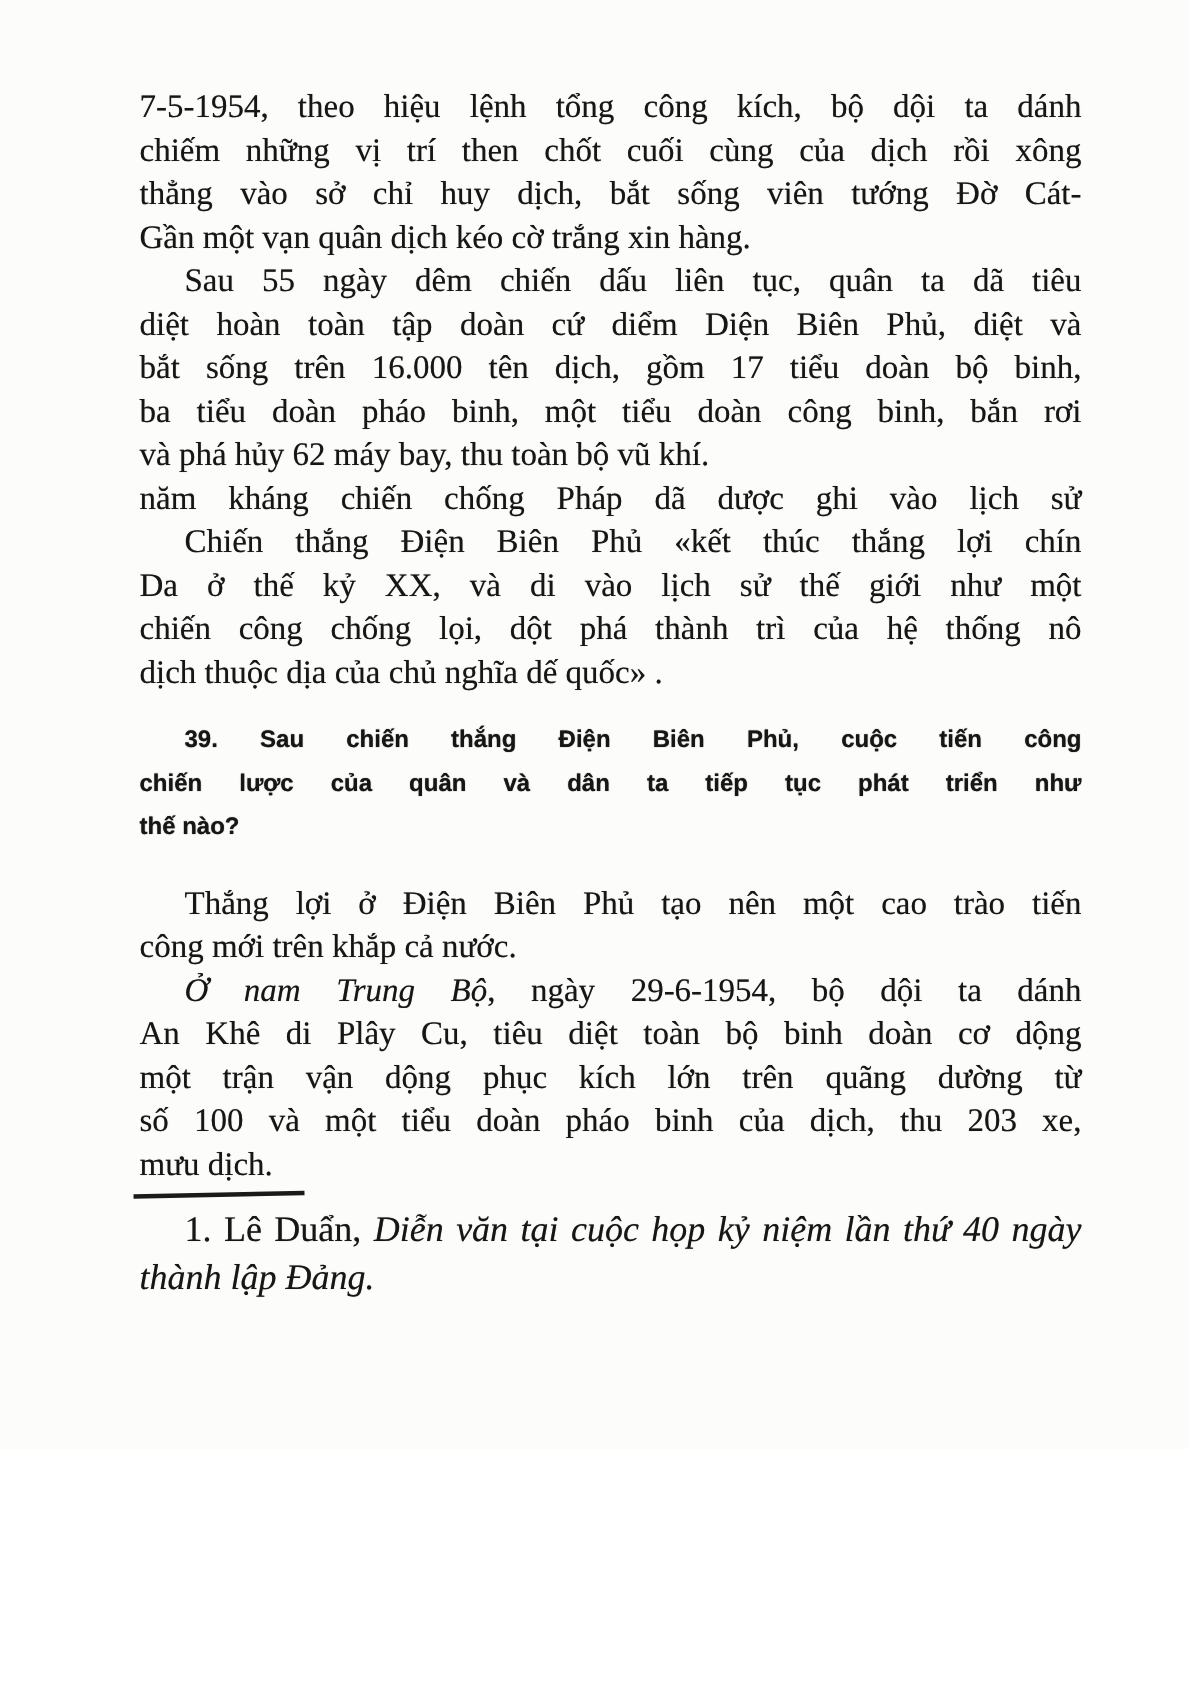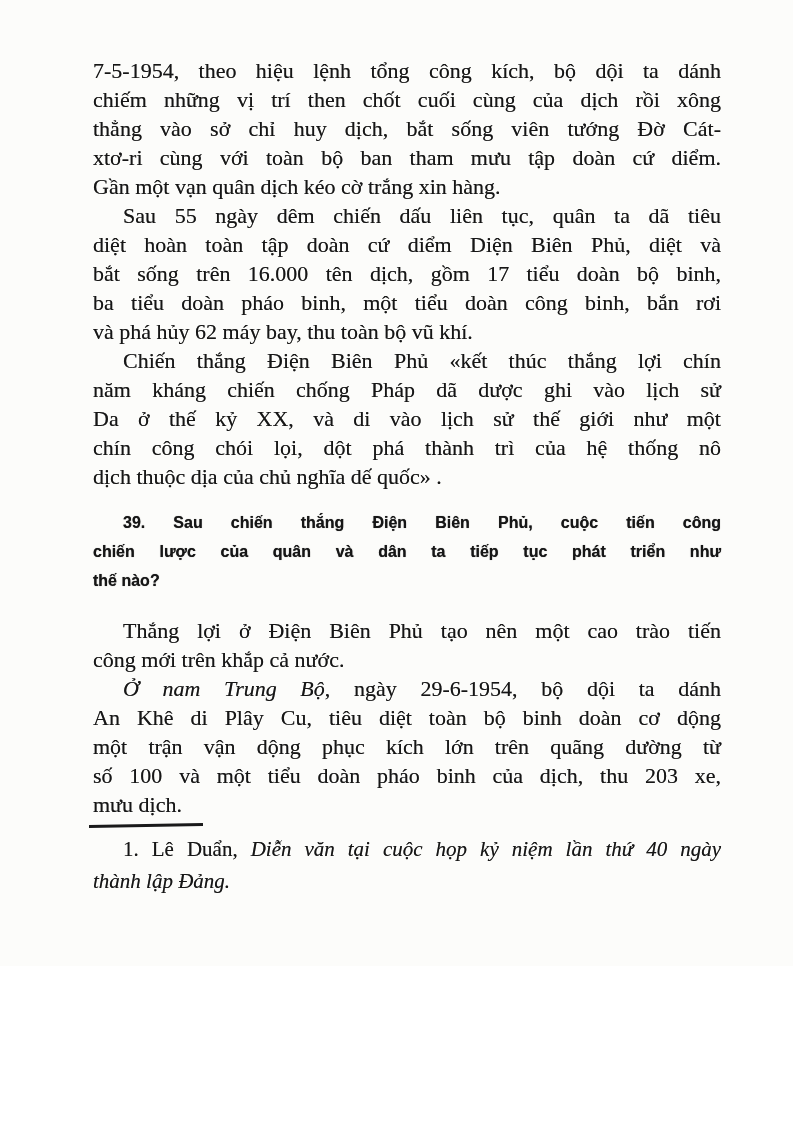--- a/index.html
+++ b/index.html
@@ -29,21 +29,21 @@
   .line.indent { padding-left: 30px; }
   .block.heading {
     font-family: "Liberation Sans", "DejaVu Sans", sans-serif;
     font-weight: bold;
     font-size: 16px;
     line-height: 29px;
     margin: 17px 0 21px 0;
     text-shadow: 0 0 0.7px rgba(10,10,10,0.75);
   }
   .block.footnote {
-    font-size: 21px;
+    font-size: 24px;
     line-height: 32px;
   }
   .footnote-rule {
     width: 114px;
     height: 0;
     border-top: 3px solid #1a1a1a;
     margin: 5px 0 6px -4px;
     transform: rotate(-1.1deg);
   }
   .it { font-style: italic; }
@@ -58,35 +58,34 @@
 </style>
 </head>
 <body>
 
 <div class="page" style="background: rgb(252, 252, 250); color: rgb(22, 22, 22);">
   <div class="text-block">
       <div class="block para">
         <div class="line"><span>7-5-1954, theo hiệu lệnh tổng công kích, bộ dội ta dánh</span></div>
         <div class="line"><span>chiếm những vị trí then chốt cuối cùng của dịch rồi xông</span></div>
         <div class="line"><span>thẳng vào sở chỉ huy dịch, bắt sống viên tướng Đờ Cát-</span></div>
-        <div class="line"><span>xtơ-ri cùng với toàn bộ ban tham mưu tập doàn cứ diểm.</span></div>
         <div class="line last"><span>Gần một vạn quân dịch kéo cờ trắng xin hàng.</span></div>
       </div>
       <div class="block para">
         <div class="line indent"><span>Sau 55 ngày dêm chiến dấu liên tục, quân ta dã tiêu</span></div>
         <div class="line"><span>diệt hoàn toàn tập doàn cứ diểm Diện Biên Phủ, diệt và</span></div>
         <div class="line"><span>bắt sống trên 16.000 tên dịch, gồm 17 tiểu doàn bộ binh,</span></div>
         <div class="line"><span>ba tiểu doàn pháo binh, một tiểu doàn công binh, bắn rơi</span></div>
         <div class="line last"><span>và phá hủy 62 máy bay, thu toàn bộ vũ khí.</span></div>
       </div>
       <div class="block para">
+        <div class="line"><span>năm kháng chiến chống Pháp dã dược ghi vào lịch sử</span></div>
         <div class="line indent"><span>Chiến thắng Điện Biên Phủ «kết thúc thắng lợi chín</span></div>
-        <div class="line"><span>năm kháng chiến chống Pháp dã dược ghi vào lịch sử</span></div>
         <div class="line"><span>Da ở thế kỷ XX, và di vào lịch sử thế giới như một</span></div>
-        <div class="line"><span>chín công chói lọi, dột phá thành trì của hệ thống nô</span></div>
+        <div class="line"><span>chiến công chống lọi, dột phá thành trì của hệ thống nô</span></div>
         <div class="line last"><span>dịch thuộc dịa của chủ nghĩa dế quốc» .</span></div>
       </div>
       <div class="block heading">
         <div class="line indent"><span>39. Sau chiến thắng Điện Biên Phủ, cuộc tiến công</span></div>
         <div class="line"><span>chiến lược của quân và dân ta tiếp tục phát triển như</span></div>
         <div class="line last"><span>thế nào?</span></div>
       </div>
       <div class="block para">
         <div class="line indent"><span>Thắng lợi ở Điện Biên Phủ tạo nên một cao trào tiến</span></div>
         <div class="line last"><span>công mới trên khắp cả nước.</span></div>

